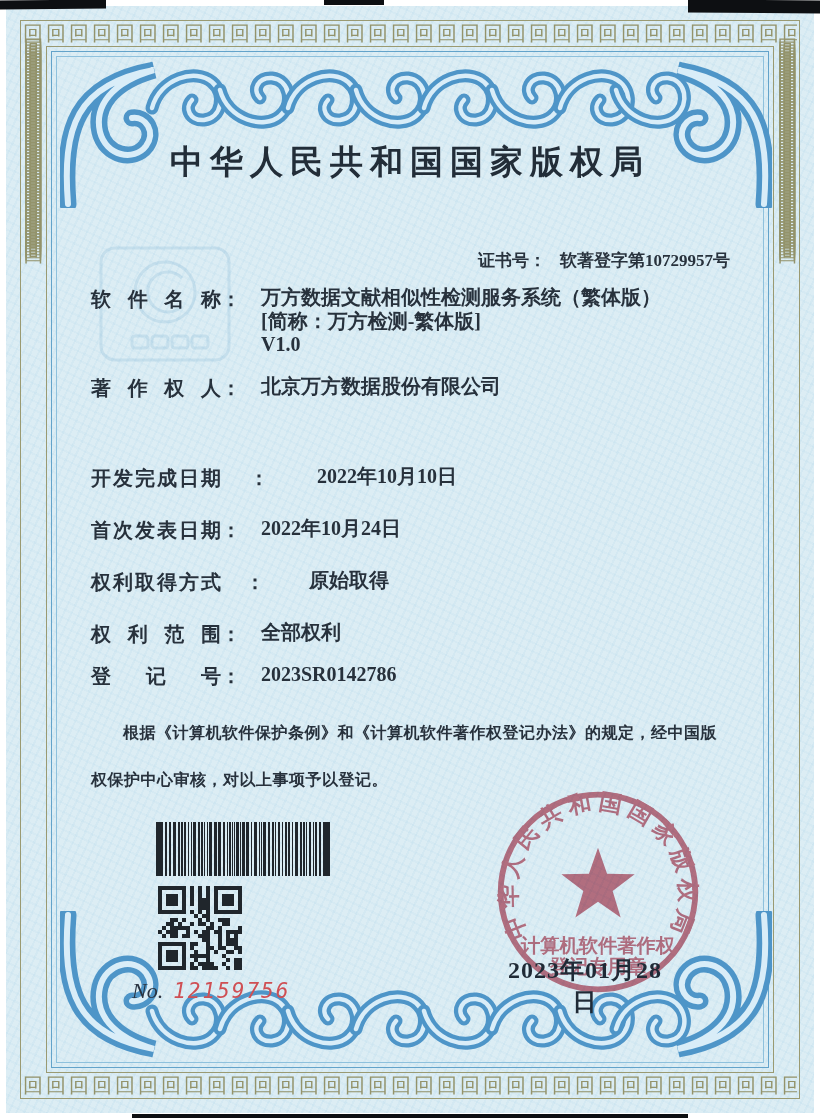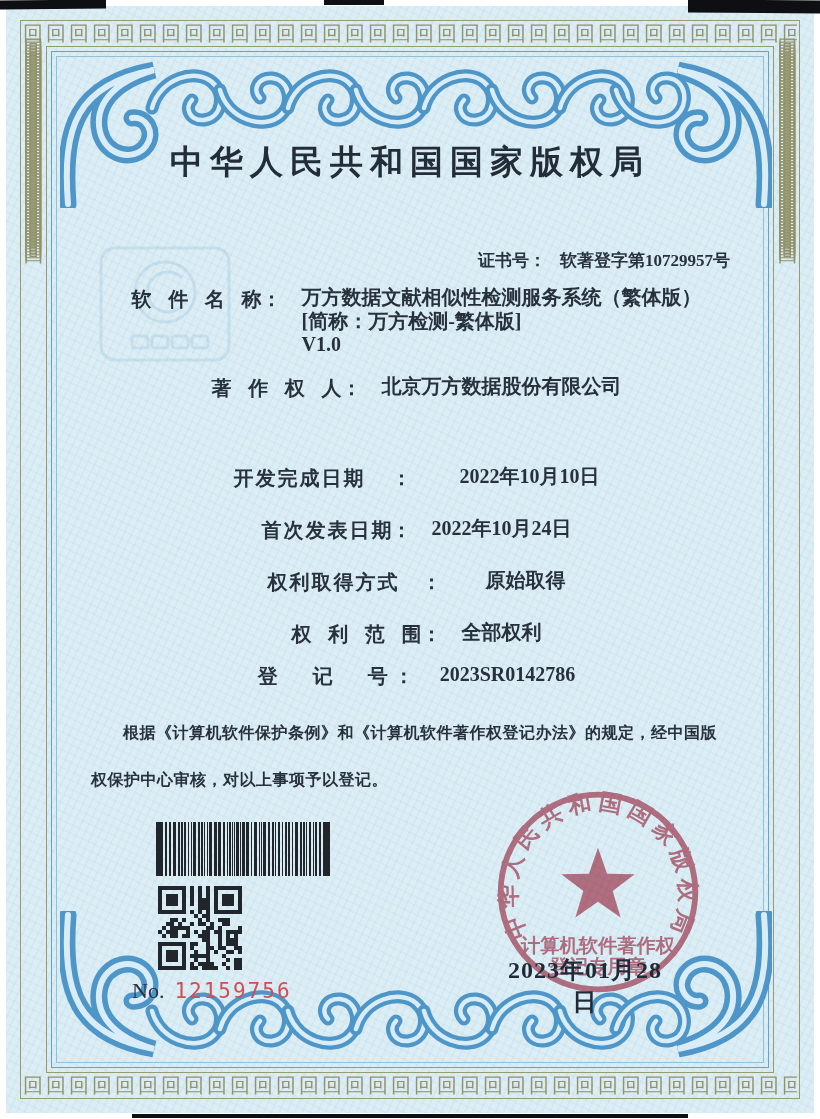--- a/index.html
+++ b/index.html
@@ -42,33 +42,33 @@
   .wmline{fill:none;stroke:rgba(130,180,212,.5);stroke-width:3;}
   
   .authority{position:absolute;left:0;right:0;top:134px;text-align:center;
      font-size:33px;font-weight:700;letter-spacing:7px;color:#222d38;}
   .cert-title{position:absolute;left:0;right:0;top:184px;text-align:center;
      font-size:45px;font-weight:700;letter-spacing:5px;color:#1f2a36;}
   .certno{position:absolute;right:84px;top:243px;font-size:17px;font-weight:700;color:#28323d;}
   .certno .v{margin-left:14px;}
   
   .row{position:absolute;left:85px;right:72px;display:flex;align-items:flex-start;
-       font-size:20px;font-weight:700;color:#27313c;justify-content:center;}
+       font-size:20px;font-weight:700;color:#27313c;}
   .flabel{display:inline-block;width:130px;text-align:justify;text-align-last:justify;flex:none;}
   .fcolon{flex:none;}
   .fval{margin-left:20px;line-height:23.5px;}
   .fval div{white-space:nowrap;}
   
   .statement{position:absolute;left:85px;top:703px;width:640px;font-size:16px;font-weight:600;
      line-height:47px;text-indent:2em;letter-spacing:.5px;color:#27313c;}
   
   .barcode{position:absolute;left:150px;top:816px;}
   .qrcode{position:absolute;left:152px;top:880px;}
   
-  .serial{position:absolute;left:126px;top:972px;font-size:22px;color:#2a3340;}
+  .serial{position:absolute;left:126px;top:972px;font-size:22px;color:#2a3340;font-style:italic;}
   .serial .num{font-family:"DejaVu Sans Mono",monospace;color:#cf4f54;letter-spacing:2px;margin-left:10px;font-size:21px;}
   
   .seal{position:absolute;left:486px;top:780px;width:212px;height:212px;opacity:.82;mix-blend-mode:multiply;pointer-events:none;}
   .issue-date{position:absolute;left:494px;top:948px;width:170px;text-align:center;
      font-size:24px;font-weight:700;letter-spacing:1px;color:#1f2a36;}
 </style>
 </head>
 <body>
 
 <div class="page">
@@ -183,21 +183,21 @@
     </div>
 
     <div class="row" style="top:615px;">
       <span class="flabel">权利范围</span>
         <span class="fcolon">：</span>
       <div class="fval">
         <div>全部权利</div>
       </div>
     </div>
 
-    <div class="row" style="top:657px;gap:6px;">
+    <div class="row" style="top:657px;">
       <span class="flabel">登记号</span>
         <span class="fcolon">：</span>
       <div class="fval">
         <div>2023SR0142786</div>
       </div>
     </div>
 
     <div class="statement">根据《计算机软件保护条例》和《计算机软件著作权登记办法》的规定，经中国版权保护中心审核，对以上事项予以登记。</div>
 
     <svg class="barcode" id="barcode" width="186" height="54" viewBox="0 0 186 54">

